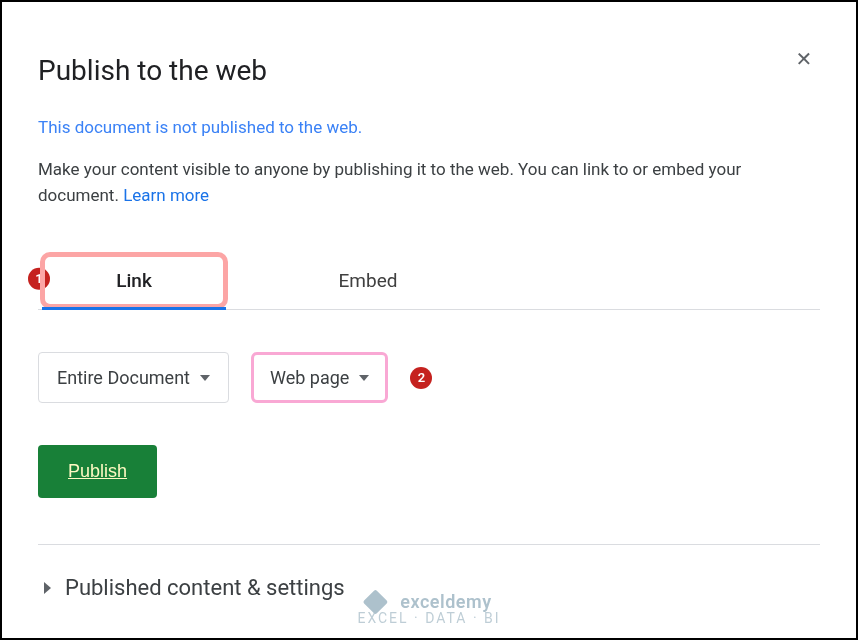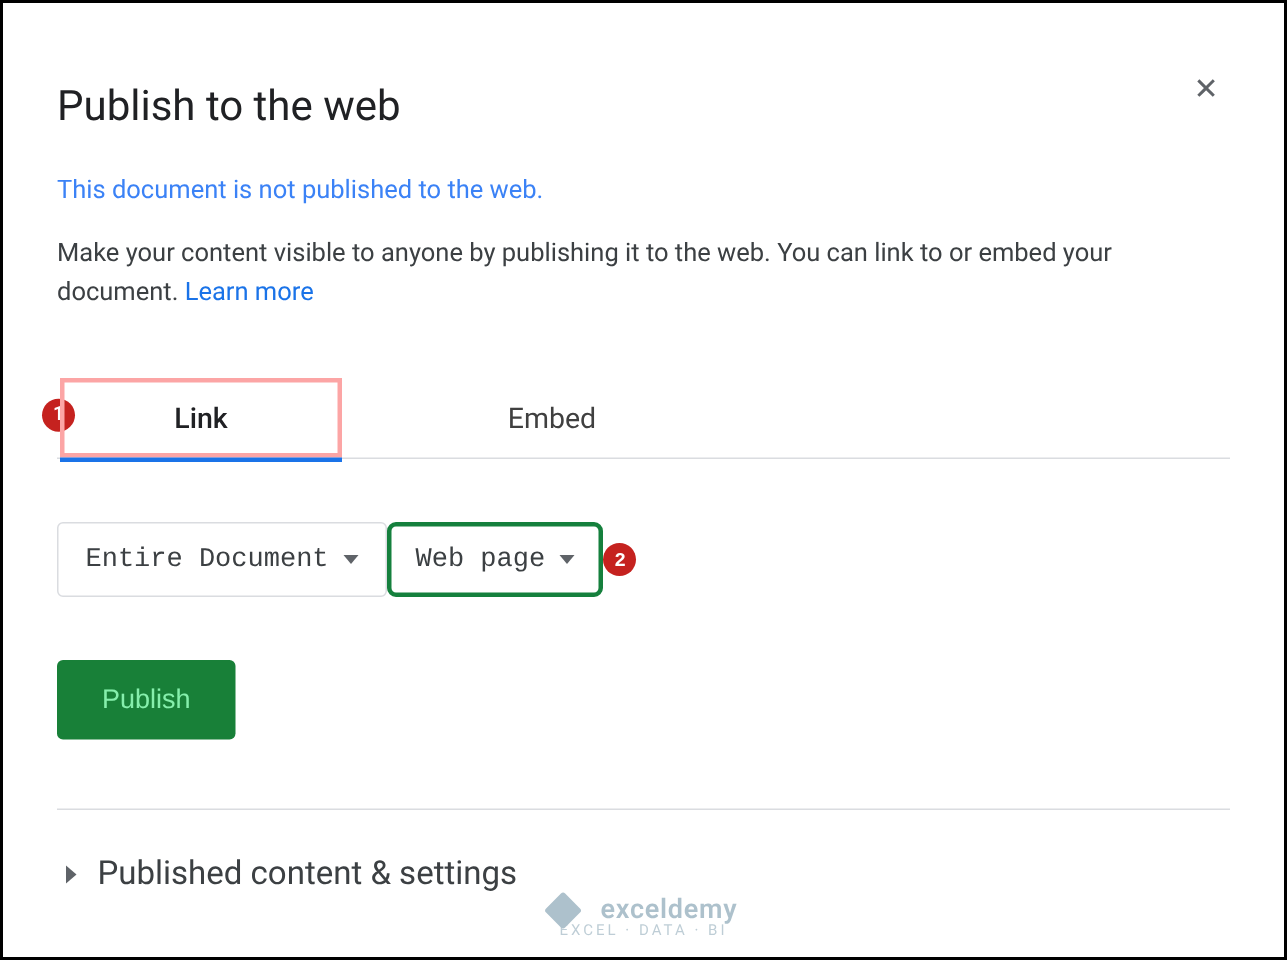--- a/index.html
+++ b/index.html
@@ -79,22 +79,22 @@
     padding: 12px 0;
     font-size: 19px;
     color: #404040;
     cursor: pointer;
     position: relative;
   }
   .tab-link {
     width: 188px;
     color: #202124;
     font-weight: 500;
-    border: 3px solid #fca5a5;
-    border-radius: 0;
+    border: 5px solid #fca5a5;
+    border-radius: 10px;
     margin-left: 2px;
   }
   .tab-link::after {
     content: "";
     position: absolute;
     left: -3px;
     right: -3px;
     bottom: -6px;
     height: 3px;
     background: #1a73e8;
@@ -105,56 +105,57 @@
   }
   .badge1 {
     position: absolute;
     left: -10px;
     top: 50%;
     transform: translateY(-60%);
   }
   .selects-row {
     display: flex;
     align-items: center;
+    gap: 22px;
     margin-bottom: 42px;
-    font-family: Liberation Mono, monospace;
   }
   .select {
     border: 1px solid #dadce0;
     border-radius: 4px;
     padding: 14px 18px;
     font-size: 18px;
     color: #3c4043;
     display: flex;
     align-items: center;
     gap: 10px;
     cursor: pointer;
     background: #fff;
   }
   .select.highlight {
-    border: 3px solid #15803d;
+    border: 3px solid #f9a8d4;
     border-radius: 6px;
     padding: 12px 16px;
   }
   .caret {
     width: 0; height: 0;
     border-left: 5px solid transparent;
     border-right: 5px solid transparent;
     border-top: 6px solid #5f6368;
   }
   .publish-btn {
     background: #188038;
-    color: #86efac;
+    color: #fef9c3;
     border: none;
     border-radius: 4px;
     padding: 16px 30px;
     font-size: 18px;
     font-weight: 500;
     cursor: pointer;
     margin-bottom: 46px;
+    text-decoration: underline;
   }
   .divider {
     height: 1px;
     background: #dadce0;
     margin-bottom: 30px;
   }
   .settings-row {
     display: flex;
     align-items: center;
     gap: 14px;
@@ -175,21 +176,21 @@
     bottom: 12px;
     transform: translateX(-50%);
     display: flex;
     flex-direction: column;
     align-items: center;
     opacity: 0.55;
     pointer-events: none;
   }
   .wm-top { display: flex; align-items: center; gap: 16px; }
   .wm-brand { color: #6b8fa3; font-size: 18px; font-weight: 600; letter-spacing: 0.5px; }
-  .wm-sub { color: #8aa6b5; font-size: 10px; letter-spacing: 2px; margin-top: -2px; }
+  .wm-sub { color: #8aa6b5; font-size: 14px; letter-spacing: 2px; margin-top: -2px; }
   .wm-cube { width: 18px; height: 18px; background: #6b8fa3; transform: rotate(45deg); border-radius: 2px; }
 </style>
 </head>
 <body>
 
 <div class="dialog">
 
   <div class="header">
     <h1 class="title">Publish to the web</h1>
     <div class="close-btn">

